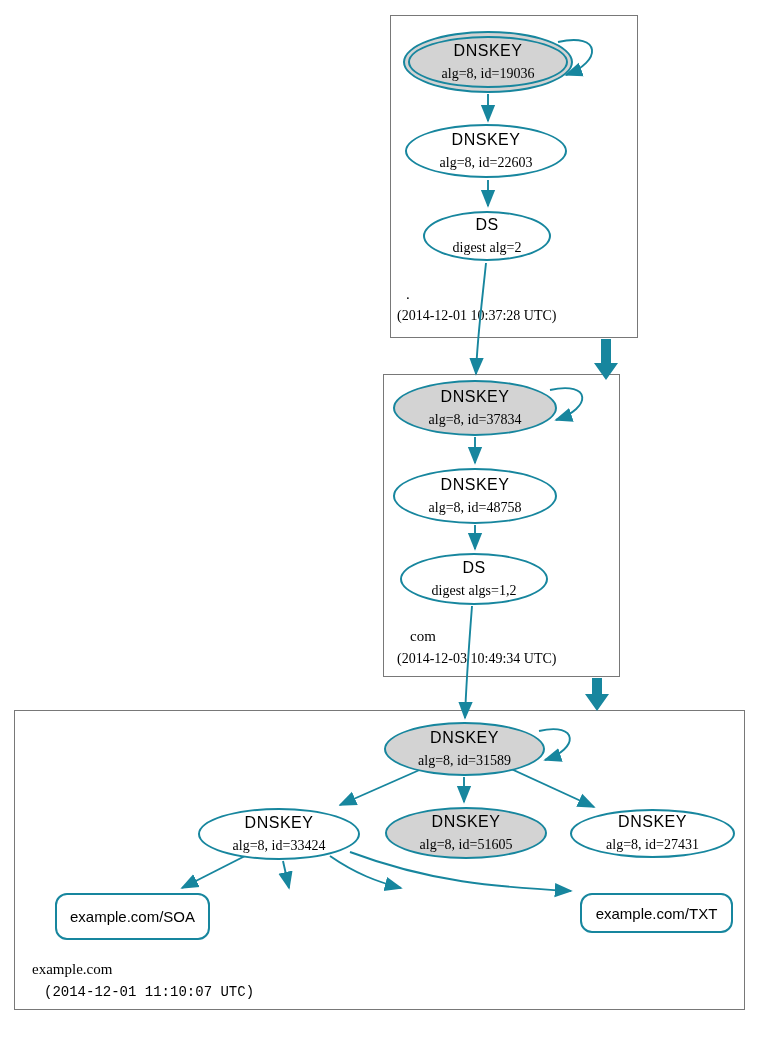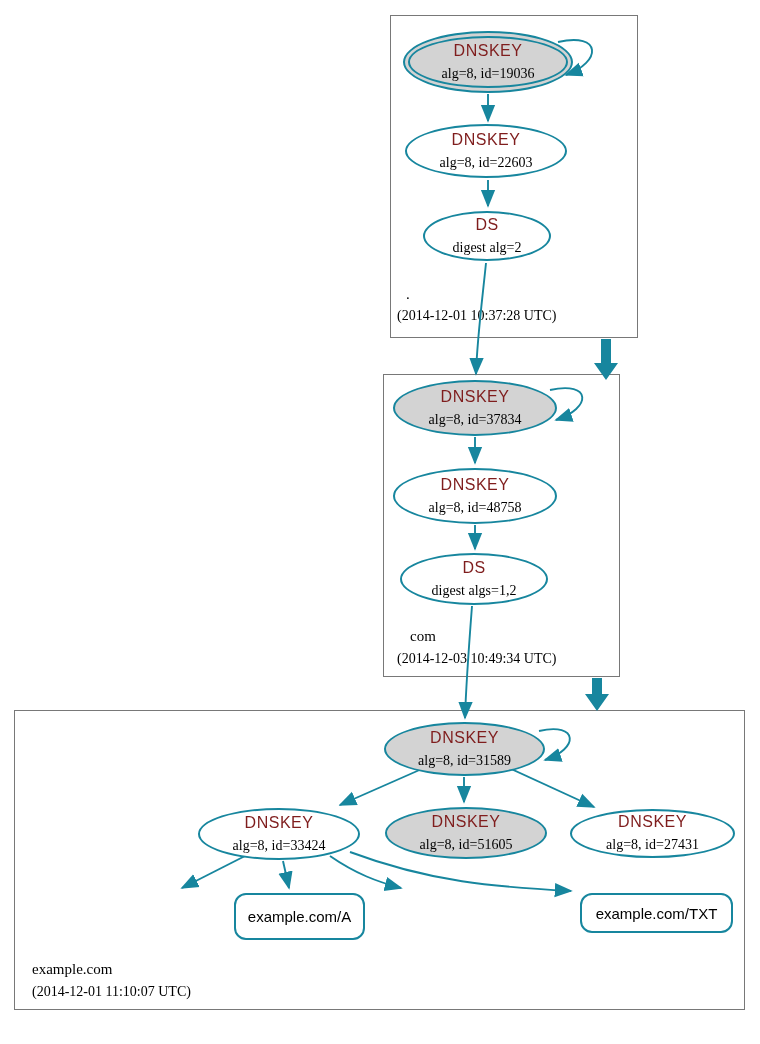--- a/index.html
+++ b/index.html
@@ -25,21 +25,21 @@
     text-align:center;line-height:1.05;
   }
   .ellipse{border-radius:50%;}
   .filled{background:#d3d3d3;}
   .double{position:relative;}
   .double::before{
     content:"";position:absolute;left:3px;top:3px;right:3px;bottom:3px;
     border:2px solid #17869e;border-radius:50%;pointer-events:none;
   }
   .node .t{
-    font-family:"Liberation Sans",sans-serif;font-size:16px;color:#7f1d1d;letter-spacing:0.5px;
+    font-family:"Liberation Sans",sans-serif;font-size:16px;color:#000000;letter-spacing:0.5px;
   }
   .node .d{
     font-family:"Liberation Serif",serif;font-size:14px;color:#000;margin-top:7px;
   }
   .rrset{
     position:absolute;box-sizing:border-box;border:2px solid #17869e;border-radius:12px;
     background:#ffffff;display:flex;align-items:center;justify-content:center;
     font-family:"Liberation Sans",sans-serif;font-size:15px;color:#000;white-space:nowrap;
   }
 </style>
@@ -52,21 +52,21 @@
   <div class="zone-box" style="left:383px;top:374px;width:237px;height:303px;"></div>
   <div class="zone-box" style="left:14px;top:710px;width:731px;height:300px;"></div>
 
   <div class="zone-name" style="left:406px;top:286px;">.</div>
   <div class="zone-ts" style="left:397px;top:308px;">(2014-12-01 10:37:28 UTC)</div>
 
   <div class="zone-name" style="left:410px;top:628px;">com</div>
   <div class="zone-ts" style="left:397px;top:651px;">(2014-12-03 10:49:34 UTC)</div>
 
   <div class="zone-name" style="left:32px;top:961px;">example.com</div>
-  <div class="zone-ts" style="left:32px;top:984px;">(2014-12-01 11:10:07 UTC)</div>
+  <div class="zone-ts" style="left:44px;top:984px;font-family:Liberation Mono, monospace;">(2014-12-01 11:10:07 UTC)</div>
 
   <svg class="edges" width="760" height="1044" viewBox="0 0 760 1044">
     <defs>
       <marker id="ah" viewBox="0 0 10 10" refX="9" refY="5" markerWidth="9.5" markerHeight="9.5" orient="auto-start-reverse">
         <path d="M0,1 L10,5 L0,9 Z" fill="#17869e"></path>
       </marker>
     </defs>
     <g stroke="#17869e" stroke-width="1.9" fill="none">
 
       <path d="M488,94 L488,121" marker-end="url(#ah)"></path>
@@ -132,16 +132,16 @@
   </div>
   <div class="node ellipse filled" style="left:385px;top:807px;width:162px;height:52px;">
     <span class="t">DNSKEY</span>
     <span class="d">alg=8, id=51605</span>
   </div>
   <div class="node ellipse" style="left:570px;top:809px;width:165px;height:49px;">
     <span class="t">DNSKEY</span>
     <span class="d">alg=8, id=27431</span>
   </div>
 
-  <div class="rrset" style="left:234px;top:893px;width:131px;height:47px;">example.com/A</div>
+  <div class="rrset" style="left:55px;top:893px;width:155px;height:47px;">example.com/SOA</div>
   <div class="rrset" style="left:580px;top:893px;width:153px;height:40px;">example.com/TXT</div>
 
 </div>
 
 </body></html>

